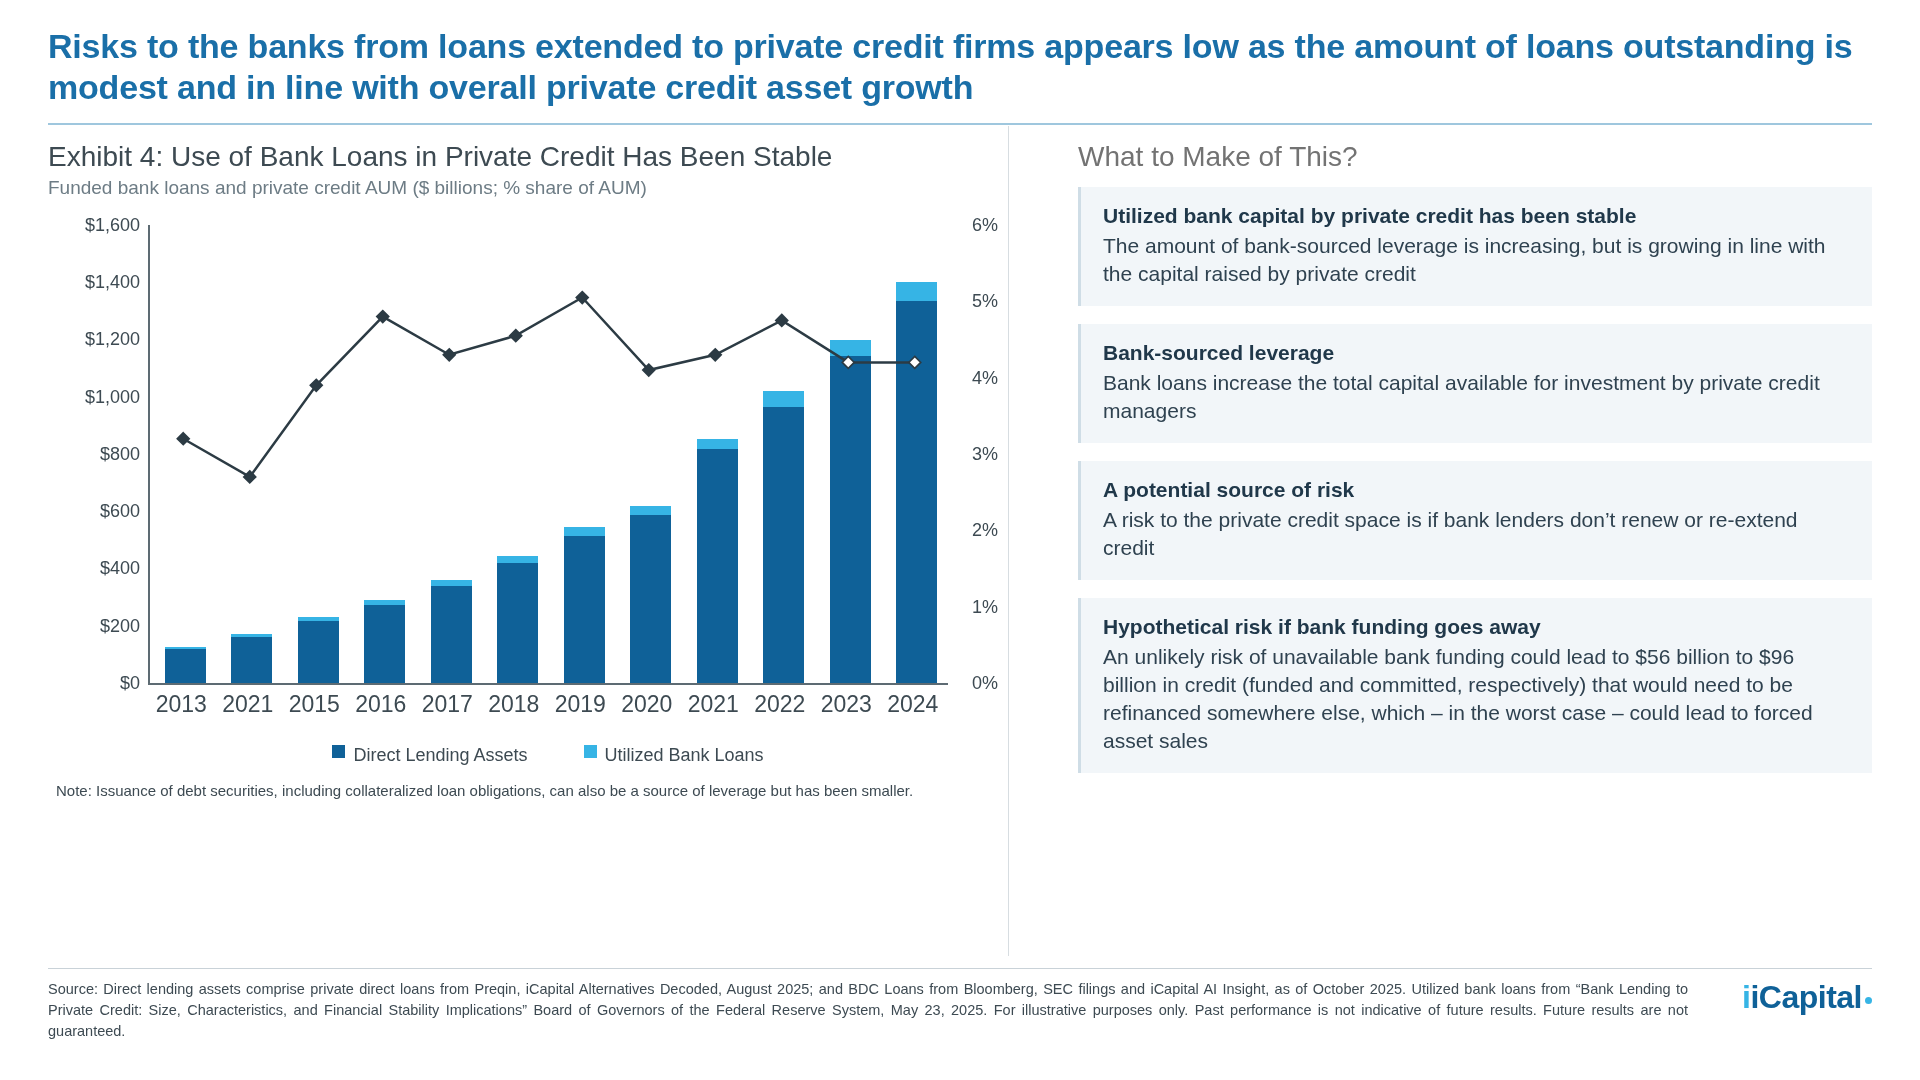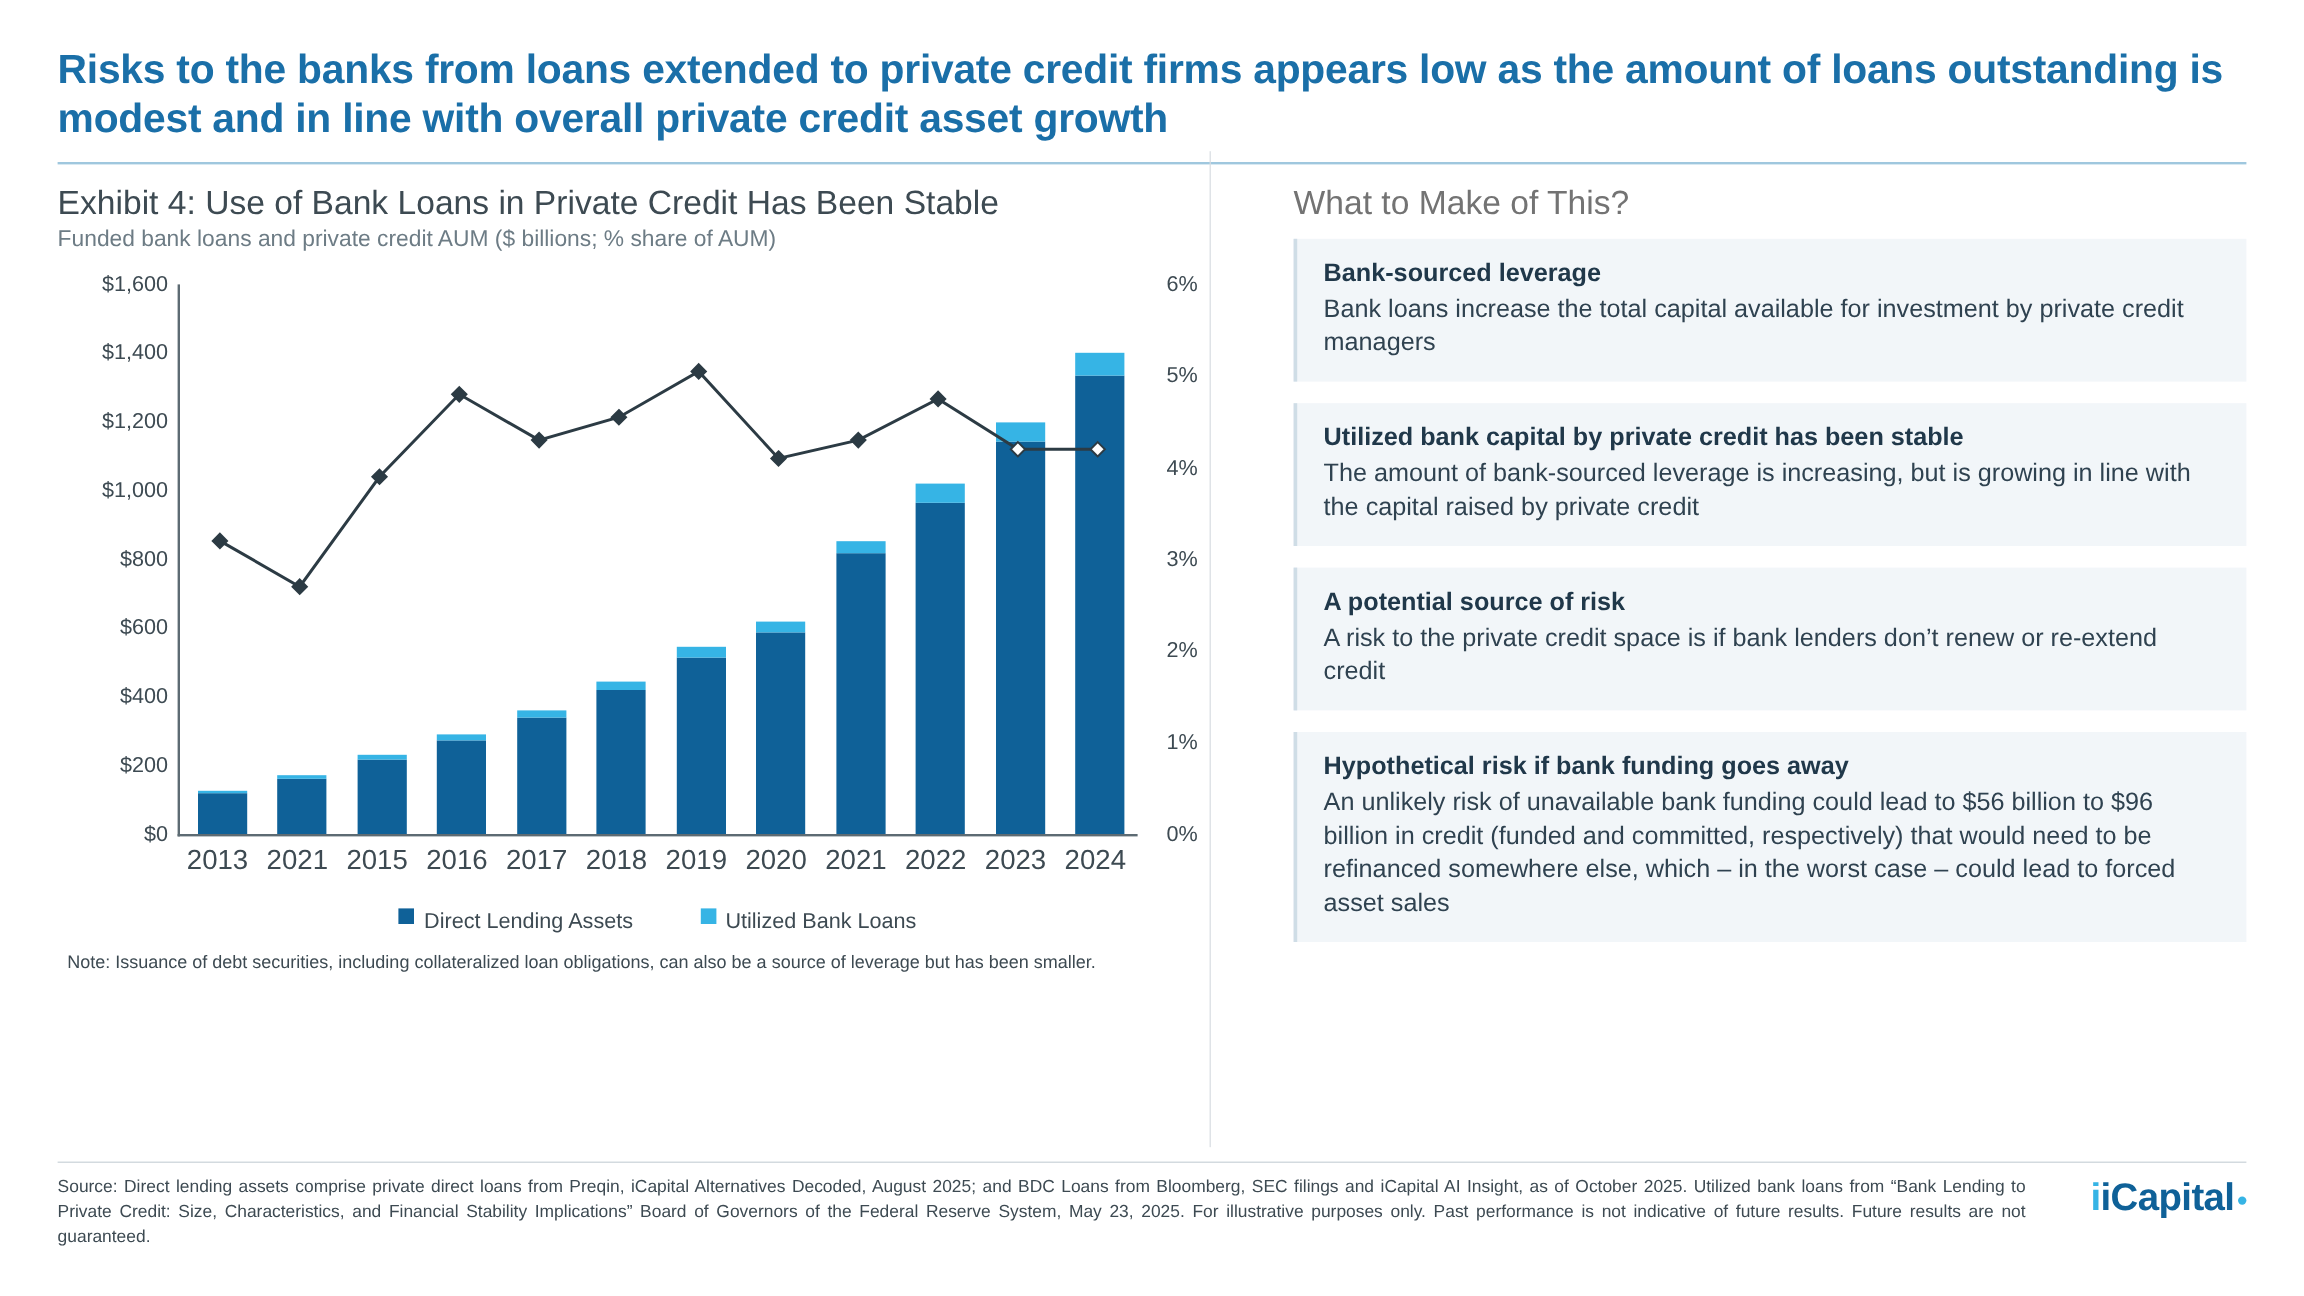--- a/index.html
+++ b/index.html
@@ -9,21 +9,21 @@
     height: 1080px;
     background: #ffffff;
     font-family: "Liberation Sans", sans-serif;
     overflow: hidden;
   }
   .page {
     position: relative;
     width: 1920px;
     height: 1080px;
     box-sizing: border-box;
-    padding: 32px 48px 0 48px;
+    padding: 20px 48px 0 48px;
   }
   .headline {
     color: #1a6fa8;
     font-size: 34px;
     font-weight: bold;
     line-height: 1.22;
     letter-spacing: -0.2px;
     margin: 6px 0 0 0;
     max-width: 1810px;
   }
@@ -354,26 +354,26 @@
           </div>
       </div>
 
       <div class="note">Note: Issuance of debt securities, including collateralized loan obligations, can also be a source of leverage but has been smaller.</div>
     </div>
 
     <div class="right-col">
       <h2 class="panel-title">What to Make of This?</h2>
 
       <div class="card">
+        <p class="card-title">Utilized bank capital by private credit has been stable</p>
+        <p class="card-body">The amount of bank-sourced leverage is increasing, but is growing in line with the capital raised by private credit</p>
+      </div>
+      <div class="card">
         <p class="card-title">Bank-sourced leverage</p>
         <p class="card-body">Bank loans increase the total capital available for investment by private credit managers</p>
-      </div>
-      <div class="card">
-        <p class="card-title">Utilized bank capital by private credit has been stable</p>
-        <p class="card-body">The amount of bank-sourced leverage is increasing, but is growing in line with the capital raised by private credit</p>
       </div>
       <div class="card">
         <p class="card-title">A potential source of risk</p>
         <p class="card-body">A risk to the private credit space is if bank lenders don’t renew or re-extend credit</p>
       </div>
       <div class="card">
         <p class="card-title">Hypothetical risk if bank funding goes away</p>
         <p class="card-body">An unlikely risk of unavailable bank funding could lead to $56 billion to $96 billion in credit (funded and committed, respectively) that would need to be refinanced somewhere else, which – in the worst case – could lead to forced asset sales</p>
       </div>
     </div>

